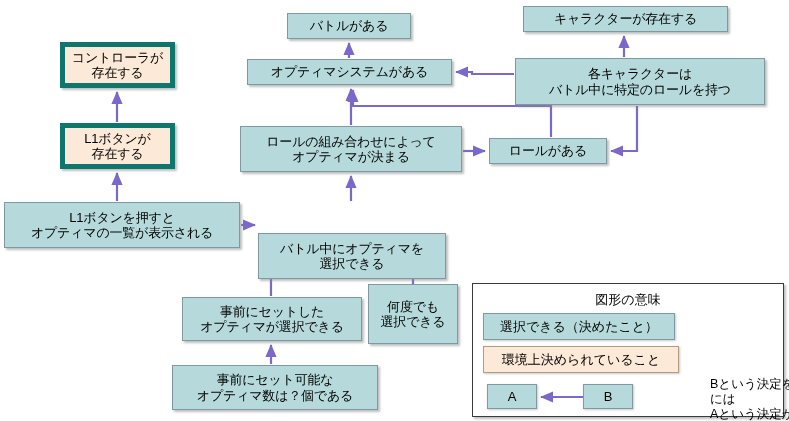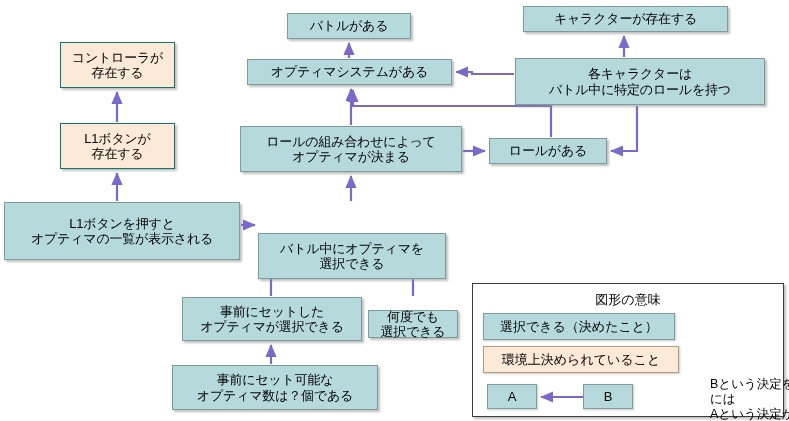--- a/index.html
+++ b/index.html
@@ -40,21 +40,21 @@
     box-shadow: 2px 2px 2px rgba(140,140,140,0.55);
     white-space: pre-line;
     letter-spacing: -0.2px;
     z-index: 3;
   }
   .node.decision {
     background: #b6dadb;
   }
   .node.environment {
     background: #fce9d7;
-    border: 1px solid #0f766e;
+    border: 5px solid #0f766e;
   }
   .legend {
     position: absolute;
     box-sizing: border-box;
     background: #ffffff;
     border: 1px solid #3b3b3b;
     box-shadow: 2px 2px 2px rgba(140,140,140,0.55);
     z-index: 5;
   }
   .legend-title {
@@ -154,30 +154,30 @@
   <div class="node decision" style="left:523px;top:6px;width:205px;height:26px;">キャラクターが存在する</div>
 
   <div class="node decision" style="left:515px;top:58px;width:250px;height:47px;">各キャラクターは
 バトル中に特定のロールを持つ</div>
 
   <div class="node decision" style="left:240px;top:126px;width:222px;height:46px;">ロールの組み合わせによって
 オプティマが決まる</div>
 
   <div class="node decision" style="left:489px;top:138px;width:118px;height:26px;">ロールがある</div>
 
-  <div class="node decision" style="left:4px;top:202px;width:236px;height:58px;">L1ボタンを押すと
+  <div class="node decision" style="left:4px;top:202px;width:236px;height:46px;">L1ボタンを押すと
 オプティマの一覧が表示される</div>
 
   <div class="node decision" style="left:258px;top:202px;width:188px;height:46px;margin-top:31px;">バトル中にオプティマを
 選択できる</div>
 
   <div class="node decision" style="left:182px;top:297px;width:180px;height:44px;">事前にセットした
 オプティマが選択できる</div>
 
-  <div class="node decision" style="left:368px;top:310px;width:90px;height:28px;">何度でも
+  <div class="node decision" style="left:368px;top:284px;width:90px;height:60px;">何度でも
 選択できる</div>
 
   <div class="node decision" style="left:172px;top:365px;width:206px;height:45px;">事前にセット可能な
 オプティマ数は？個である</div>
 
   <div class="legend" style="left:472px;top:283px;width:312px;height:134px;">
 
     <div class="legend-title" style="left:0;top:7px;">図形の意味</div>
 
     <div class="legend-swatch decision" style="left:10px;top:29px;width:192px;height:27px;">選択できる（決めたこと）</div>

